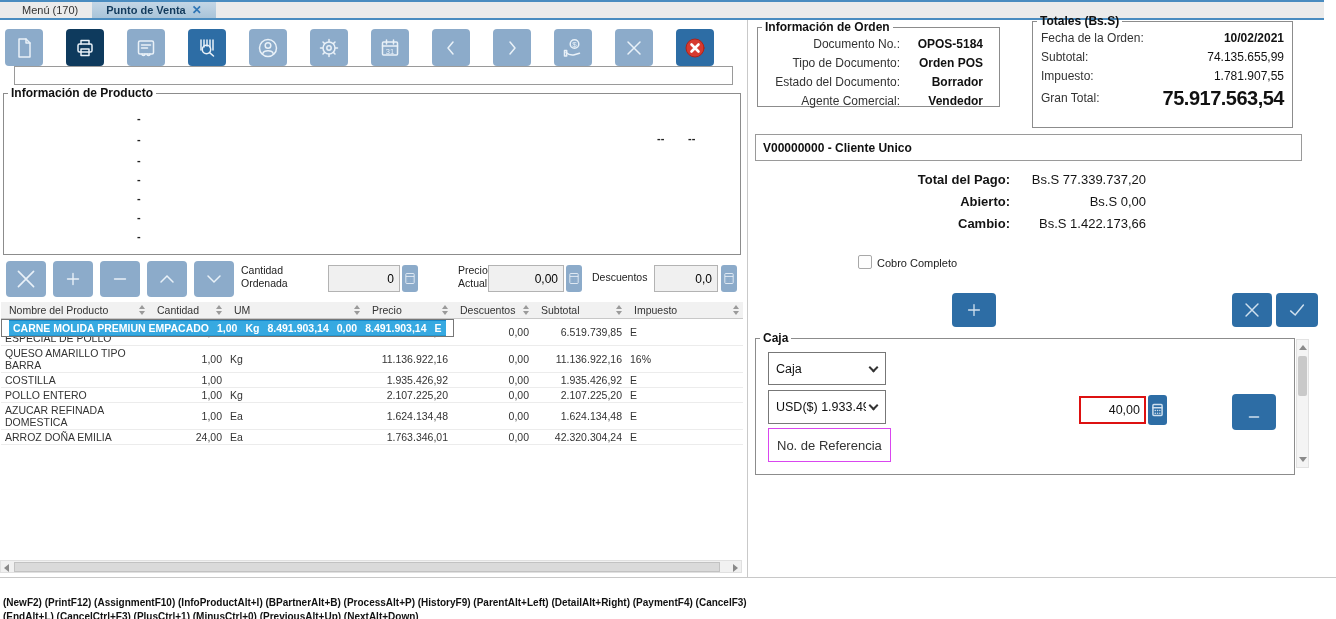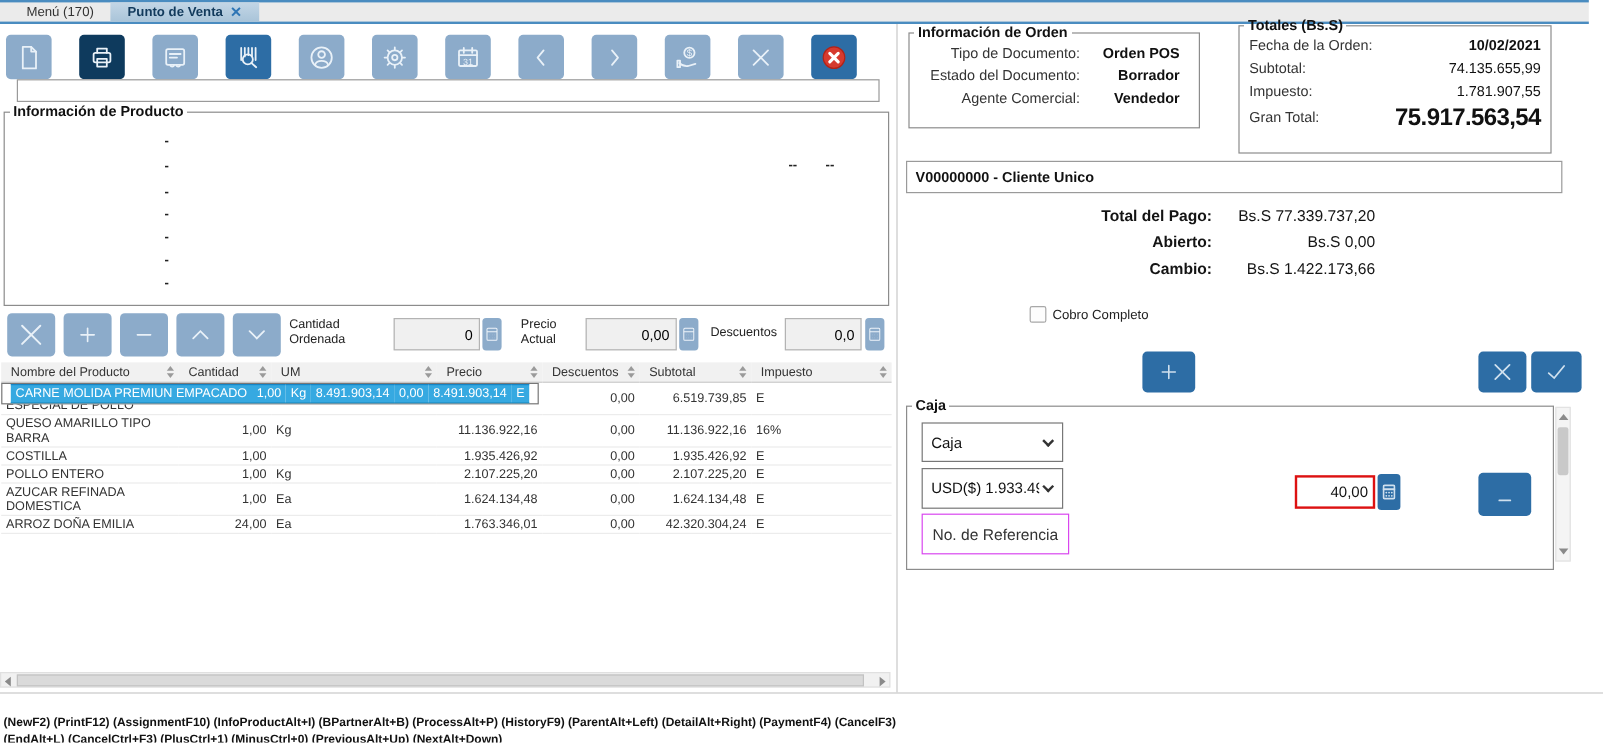--- a/index.html
+++ b/index.html
@@ -45,21 +45,21 @@
   .grid { position:absolute; left:1px; top:302px; width:742px; border-collapse:collapse; table-layout:fixed; }
   .grid th { background:#f1f1f1; border-bottom:1px solid #c8c8c8; font-size:10.5px; font-weight:normal;
              color:#333; height:16px; text-align:left; padding:0 4px 0 8px; cursor:pointer; }
   .grid th .hwrap { display:flex; align-items:center; }
   .sort { display:inline-flex; flex-direction:column; gap:2px; margin-left:auto; }
   .sort i { width:0; height:0; border-left:3.5px solid transparent; border-right:3.5px solid transparent; }
   .sort .up { border-bottom:4px solid #9a9a9a; }
   .sort .dn { border-top:4px solid #9a9a9a; }
   .grid td { font-size:10.5px; color:#333; padding:1px 4px; border-bottom:1px solid #ececec; vertical-align:middle; }
   .grid tr { cursor:pointer; }
-  .grid tr.sel td { background:#36a9e1; color:#fff; border-bottom:1px solid #2596cd; border-top:1px solid #1586c8; }
+  .grid tr.sel td { background:#36a9e1; color:#fff; border-bottom:1px solid #2596cd; border-top:1px solid #1586c8;font-weight:bold; }
   .r { text-align:right; }
 
   
   .hscroll { position:absolute; left:0; top:560px; width:742px; height:13px; background:#f1f1f1; border:1px solid #e0e0e0; }
   .hthumb { position:absolute; left:13px; top:1px; width:706px; height:10px; background:#dadada; border:1px solid #c2c2c2; cursor:pointer; }
   .harrow { position:absolute; top:3px; width:0; height:0; border-top:4px solid transparent; border-bottom:4px solid transparent; cursor:pointer; }
   .harrow.left { left:3px; border-right:5px solid #8a8a8a; }
   .harrow.right { right:3px; border-left:5px solid #8a8a8a; }
 
   .vdivider { position:absolute; left:747px; top:20px; width:1px; height:557px; background:#c9c9c9; }
@@ -248,21 +248,21 @@
   <div class="small-label" style="left:241px; top:264px; width:80px;">Cantidad Ordenada</div>
   <input class="num-input" style="left: 328px; width: 72px;" value="0">
   <div class="calc-s" style="left:402px">
     <svg width="10" height="13" viewBox="0 0 12 14" fill="none" stroke="#eef4fa" stroke-width="1">
       <rect x="1" y="1" width="10" height="12" rx="1"></rect>
         <path d="M1 4.5 h10"></path>
         <path d="M3.5 7.5 h.1 M6 7.5 h.1 M8.5 7.5 h.1 M3.5 10.5 h.1 M6 10.5 h.1 M8.5 10.5 h.1" stroke-width="1.6"></path>
     </svg>
   </div>
 
-  <div class="small-label" style="left:434px; top:264px; width:55px;">Precio Actual</div>
+  <div class="small-label" style="left:458px; top:264px; width:55px;">Precio Actual</div>
   <input class="num-input" style="left: 488px; width: 76px;" value="0,00">
   <div class="calc-s" style="left:566px">
     <svg width="10" height="13" viewBox="0 0 12 14" fill="none" stroke="#eef4fa" stroke-width="1">
       <rect x="1" y="1" width="10" height="12" rx="1"></rect>
         <path d="M1 4.5 h10"></path>
         <path d="M3.5 7.5 h.1 M6 7.5 h.1 M8.5 7.5 h.1 M3.5 10.5 h.1 M6 10.5 h.1 M8.5 10.5 h.1" stroke-width="1.6"></path>
     </svg>
   </div>
 
   <div class="small-label" style="left:592px; top:271px;">Descuentos</div>
@@ -423,20 +423,24 @@
     <span class="harrow left"></span>
     <div class="hthumb"></div>
     <span class="harrow right"></span>
   </div>
 
   <div class="vdivider"></div>
 
   <fieldset style="left:757px; top:20px; width:243px; height:87px;">
     <legend>Información de Orden</legend>
     <div class="kv-row">
+        <span class="k">Documento No.:</span>
+        <span class="v">OPOS-5184</span>
+      </div>
+    <div class="kv-row">
         <span class="k">Tipo de Documento:</span>
         <span class="v">Orden POS</span>
       </div>
     <div class="kv-row">
         <span class="k">Estado del Documento:</span>
         <span class="v">Borrador</span>
       </div>
     <div class="kv-row">
         <span class="k">Agente Comercial:</span>
         <span class="v">Vendedor</span>

